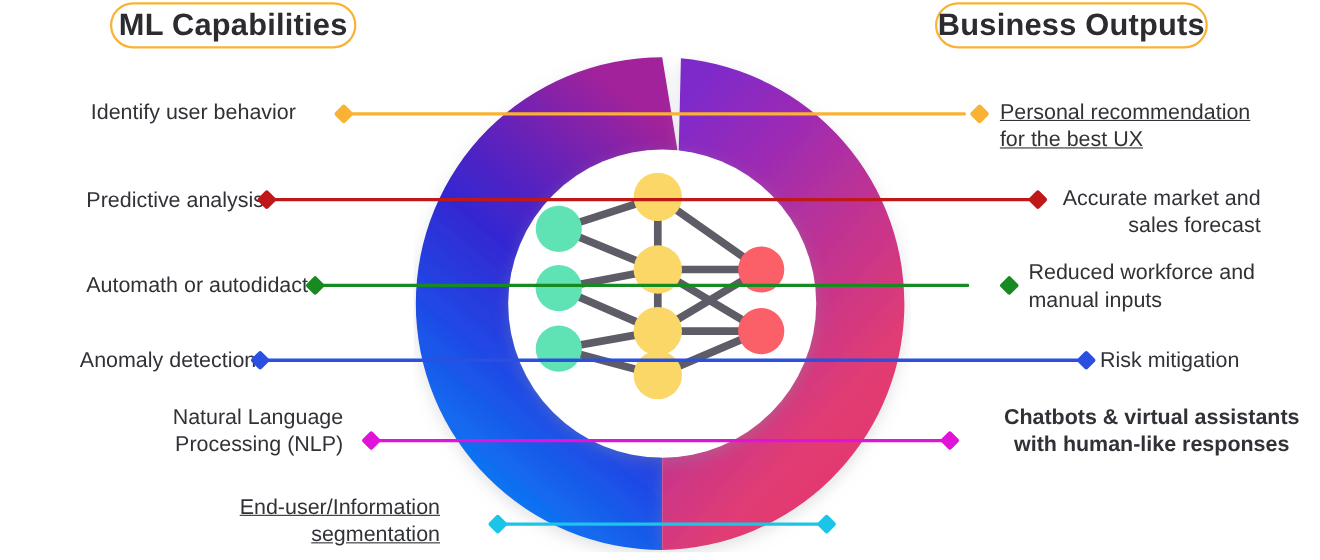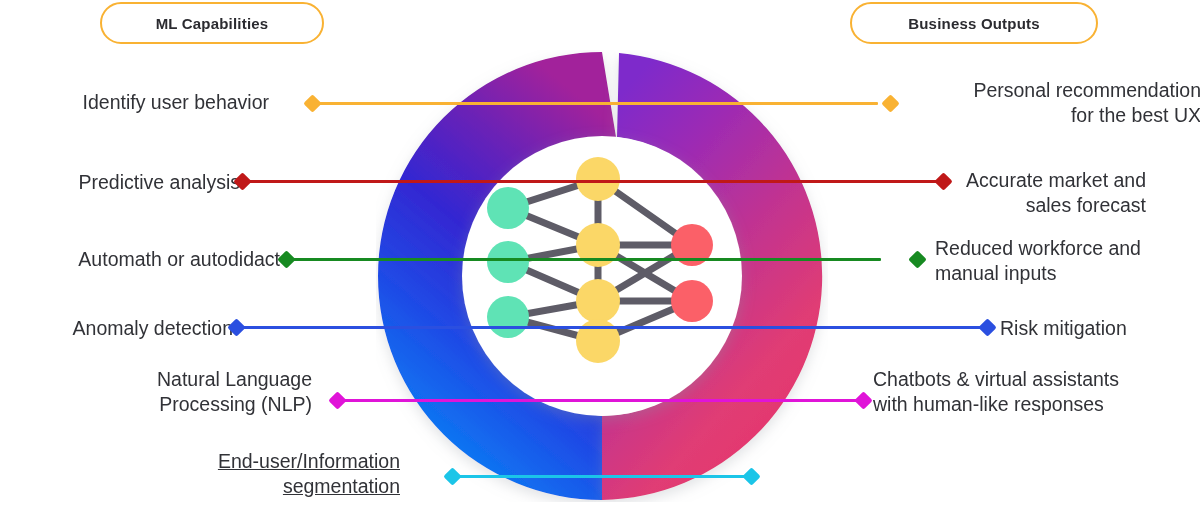--- a/index.html
+++ b/index.html
@@ -14,21 +14,21 @@
   #stage{position:absolute;inset:0;width:1200px;height:509px;}
 
   
   .pill{
     position:absolute;
     border:2px solid #F9B233;
     border-radius:30px;
     background:#ffffff;
     height:42px;
     display:flex;align-items:center;justify-content:center;
-    font-size:15px;font-weight:bold;
+    font-size:28px;font-weight:bold;
     letter-spacing:.2px;
     color:#2b2b30;
     box-sizing:border-box;
     white-space:nowrap;
   }
   #pill-left{left:100px;top:2px;width:224px;}
   #pill-right{left:850px;top:2px;width:248px;}
 
   
   #donut-wrap{position:absolute;left:376px;top:50px;width:452px;height:452px;}
@@ -141,21 +141,21 @@
     <g>
       <circle cx="214" cy="93" r="21" fill="#FB6068"></circle>
       <circle cx="214" cy="149" r="21" fill="#FB6068"></circle>
     </g>
   </svg>
 
   <div class="lbl L" style="right:931px;top:90px;width:290px;">Identify user behavior</div>
   <div class="line" style="left:308px;top:102px;width:570px;background:#F9B233;"></div>
   <div class="dia" style="left:306px;top:97px;background:#F9B233;"></div>
   <div class="dia" style="left:884px;top:97px;background:#F9B233;"></div>
-  <div class="lbl R" style="left:909px;top:78px;width:292px;text-align:right;">Personal recommendation
+  <div class="lbl R" style="left:909px;top:90px;width:292px;text-decoration:underline;">Personal recommendation
 for the best UX</div>
 
   <div class="lbl L" style="right:960px;top:170px;width:260px;">Predictive analysis</div>
   <div class="line" style="left:239px;top:180px;width:706px;background:#C01818;"></div>
   <div class="dia" style="left:236px;top:175px;background:#C01818;"></div>
   <div class="dia" style="left:937px;top:175px;background:#C01818;"></div>
   <div class="lbl R" style="left:906px;top:168px;width:240px;text-align:right;">Accurate market and
 sales forecast</div>
 
   <div class="lbl L" style="right:920px;top:247px;width:265px;">Automath or autodidact</div>
@@ -169,21 +169,21 @@
   <div class="line" style="left:234px;top:326px;width:752px;background:#2B4FE0;"></div>
   <div class="dia" style="left:230px;top:321px;background:#2B4FE0;"></div>
   <div class="dia" style="left:981px;top:321px;background:#2B4FE0;"></div>
   <div class="lbl R" style="left:1000px;top:316px;width:200px;text-align:left;">Risk mitigation</div>
 
   <div class="lbl L" style="right:888px;top:367px;width:260px;">Natural Language
 Processing (NLP)</div>
   <div class="line" style="left:335px;top:399px;width:530px;background:#E014D8;"></div>
   <div class="dia" style="left:331px;top:394px;background:#E014D8;"></div>
   <div class="dia" style="left:857px;top:394px;background:#E014D8;"></div>
-  <div class="lbl R" style="left:873px;top:367px;width:306px;text-align:left;">Chatbots &amp; virtual assistants
+  <div class="lbl R" style="left:894px;top:367px;width:306px;text-align:center;font-weight:bold;">Chatbots &amp; virtual assistants
 with human-like responses</div>
 
   <div class="lbl L" style="right:800px;top:449px;width:285px;text-decoration:underline;">End-user/Information
 segmentation</div>
   <div class="line" style="left:452px;top:475px;width:300px;background:#1BC5E8;"></div>
   <div class="dia" style="left:446px;top:470px;background:#1BC5E8;"></div>
   <div class="dia" style="left:745px;top:470px;background:#1BC5E8;"></div>
 
 </div>
 

